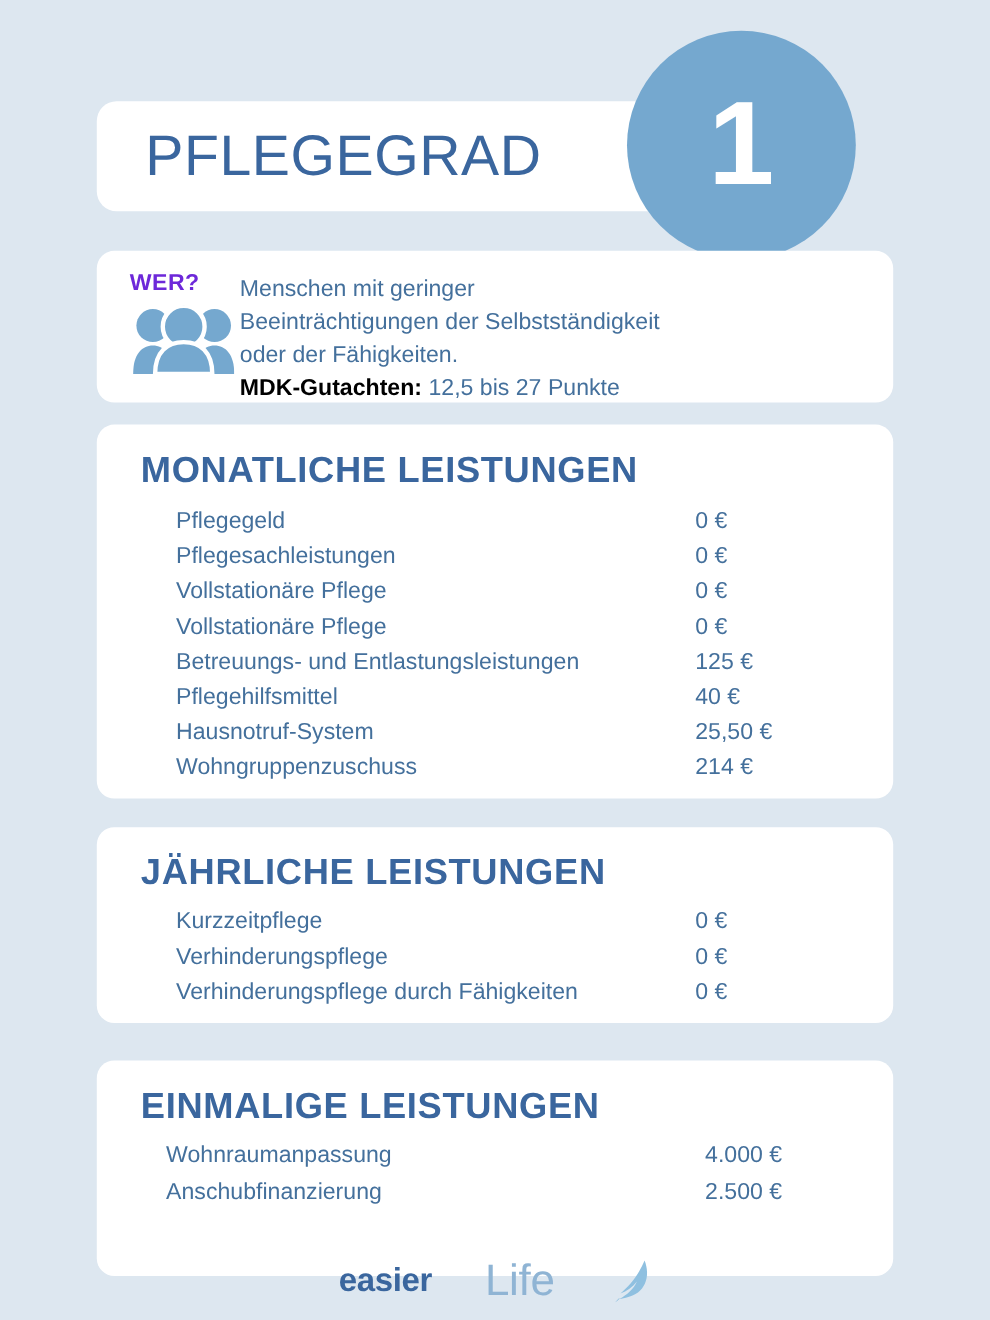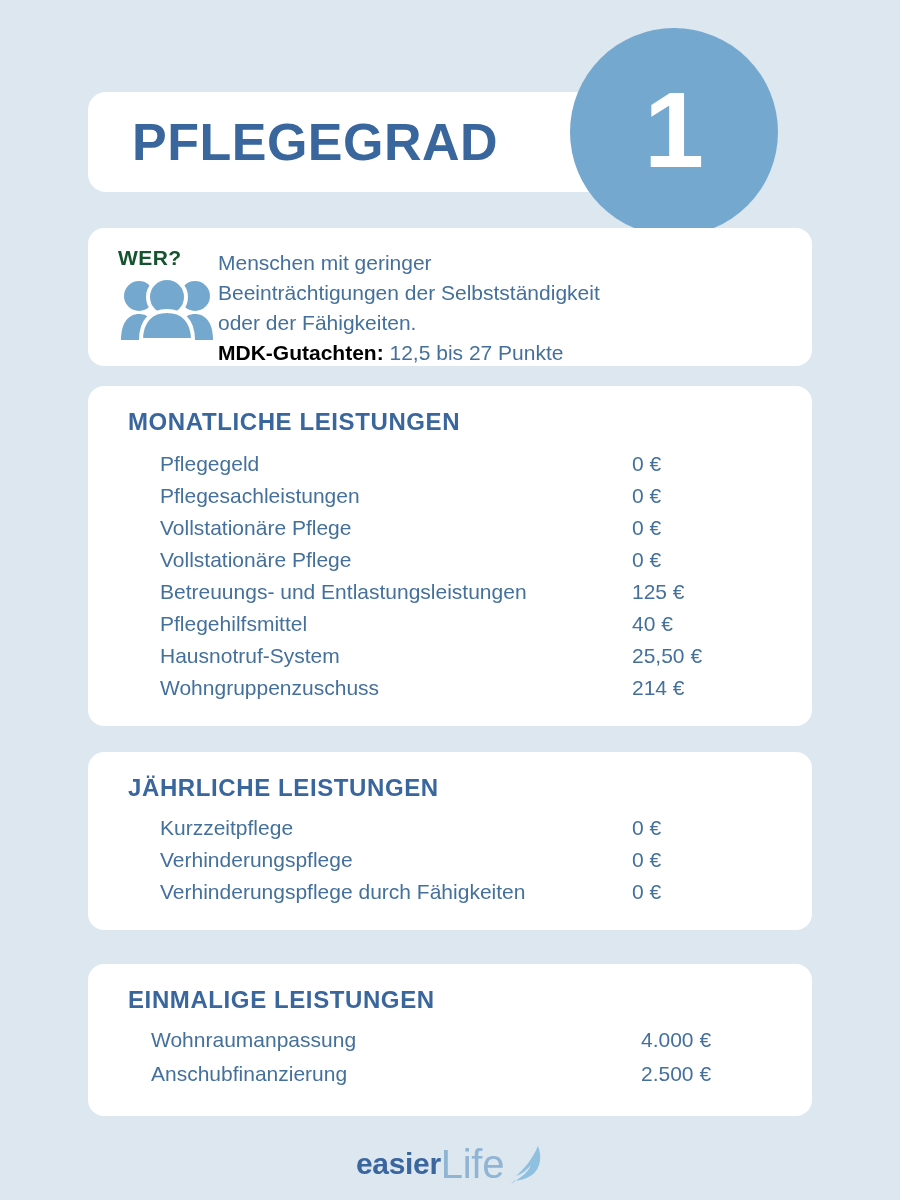--- a/index.html
+++ b/index.html
@@ -36,21 +36,21 @@
     width: 672px;
     height: 100px;
     background: #ffffff;
     border-radius: 18px;
     display: flex;
     align-items: center;
   }
   .title-text {
     margin-left: 44px;
     font-size: 52px;
-    font-weight: bold;
+    font-weight: normal;
     letter-spacing: 0.5px;
     color: #3a669e;
     line-height: 1;
   }
   .grade-circle {
     position: absolute;
     left: 570px;
     top: 28px;
     width: 208px;
     height: 208px;
@@ -88,21 +88,21 @@
     display: flex;
   }
   .wer-left {
     width: 130px;
     padding-left: 30px;
     box-sizing: border-box;
   }
   .wer-label {
     font-size: 21px;
     font-weight: bold;
-    color: #14532d;
+    color: #6d28d9;
     letter-spacing: 0.4px;
     margin-bottom: 8px;
   }
   .people-icon {
     display: block;
     margin-left: 3px;
   }
   .wer-right {
     padding-top: 2px;
   }
@@ -113,24 +113,24 @@
     white-space: nowrap;
   }
   .wer-line b {
     font-weight: bold;
     color: #000000;
   }
 
   
   .sec-monthly { top: 386px;  height: 340px; }
   .sec-yearly  { top: 752px;  height: 178px; }
-  .sec-once    { top: 964px;  height: 152px; }
+  .sec-once    { top: 964px;  height: 196px; }
 
   .sec-title {
-    font-size: 24px;
+    font-size: 33px;
     font-weight: bold;
     color: #3a669e;
     letter-spacing: 0.6px;
     padding: 22px 0 0 40px;
   }
   .rows {
     padding: 16px 0 0 40px;
   }
   .row {
     display: flex;
@@ -160,20 +160,21 @@
     left: 0;
     top: 1140px;
     width: 900px;
     display: flex;
     align-items: center;
     justify-content: center;
   }
   .logo {
     display: flex;
     align-items: center;
+    gap: 48px;
   }
   .logo-easier {
     font-size: 30px;
     font-weight: bold;
     color: #3a669e;
     letter-spacing: -0.3px;
   }
   .logo-life {
     font-size: 40px;
     font-weight: normal;

